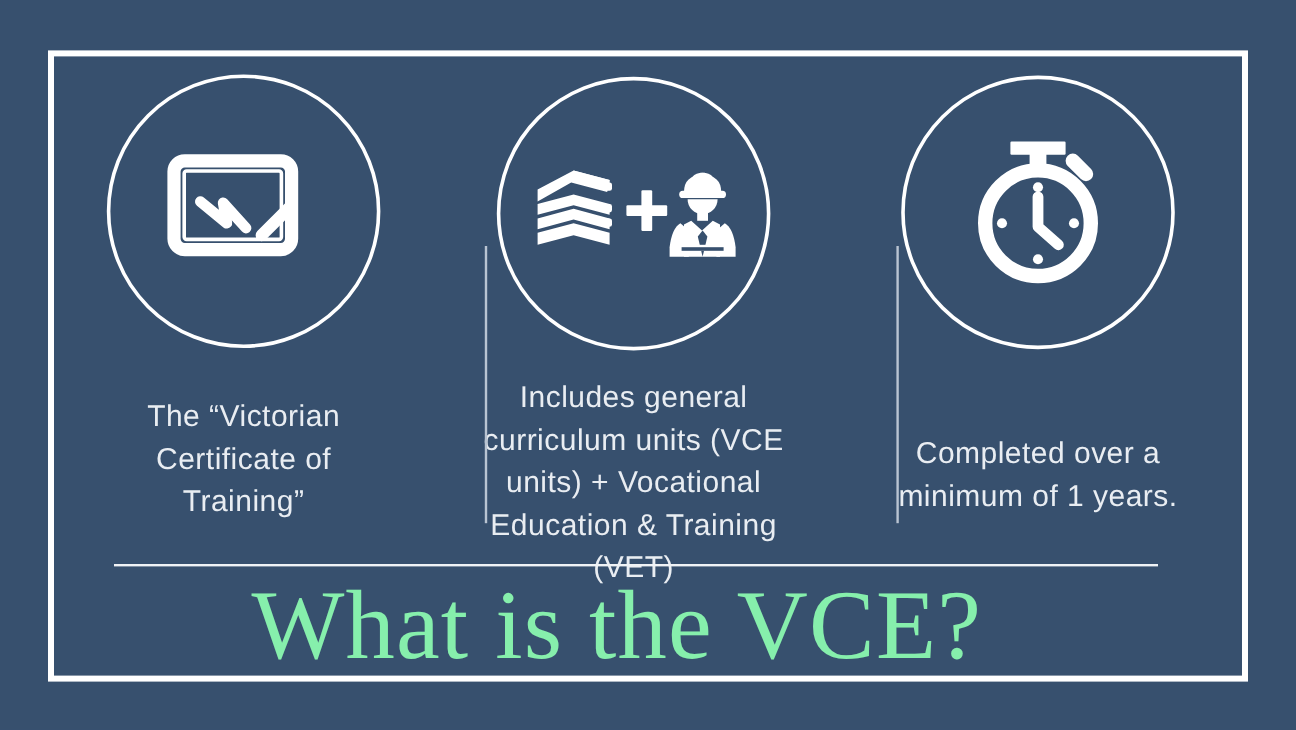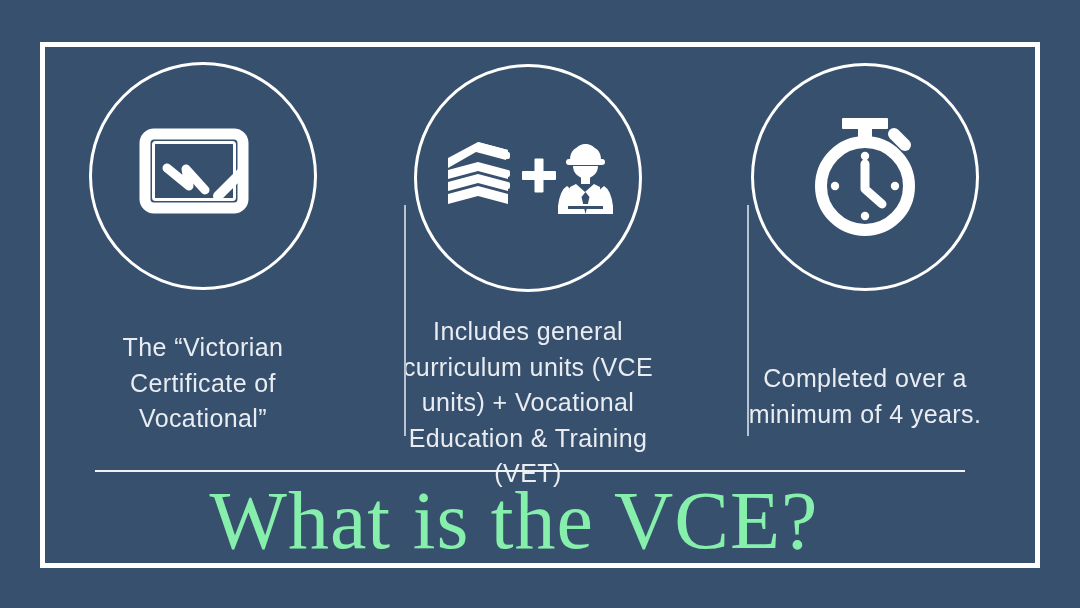--- a/index.html
+++ b/index.html
@@ -145,21 +145,21 @@
             <rect x="14.5" y="18.5" width="81" height="57" rx="2" ry="2" fill="none" stroke="#ffffff" stroke-width="3"></rect>
 
             <path d="M28 44 L50 62 L47 45 L66 66" fill="none" stroke="#ffffff" stroke-width="9" stroke-linecap="round" stroke-linejoin="round"></path>
 
             <path d="M79 72 L103 48" fill="none" stroke="#ffffff" stroke-width="10" stroke-linecap="round"></path>
           </svg>
         </span>
       </div>
       <div class="caption">The “Victorian
 Certificate of
-Vocational”</div>
+Training”</div>
     </div>
 
     <div class="column col-2">
       <div class="circle">
         <span>
           <svg class="icon-svg" width="176" height="96" viewBox="0 0 176 96" aria-hidden="true">
             <g fill="#ffffff">
 
               <path d="M8 28 L38 12 L68 20 L66 30 L36 22 L8 38 Z"></path>
               <path d="M38 12 L68 20 L68 28 L38 20 Z" opacity="0.95"></path>
@@ -227,21 +227,21 @@
             <circle cx="60" cy="42" r="4.2" fill="#ffffff"></circle>
             <circle cx="60" cy="102" r="4.2" fill="#ffffff"></circle>
             <circle cx="30" cy="72" r="4.2" fill="#ffffff"></circle>
             <circle cx="90" cy="72" r="4.2" fill="#ffffff"></circle>
 
             <path d="M60 50 L60 75 L77 90" fill="none" stroke="#ffffff" stroke-width="9" stroke-linecap="round" stroke-linejoin="round"></path>
           </svg>
         </span>
       </div>
       <div class="caption">Completed over a
-minimum of 4 years.</div>
+minimum of 1 years.</div>
     </div>
 
     <div class="divider" id="divider-1"></div>
     <div class="divider" id="divider-2"></div>
   </div>
 
   <div id="title-rule"></div>
 
   <div id="title">What is the VCE?</div>
 

